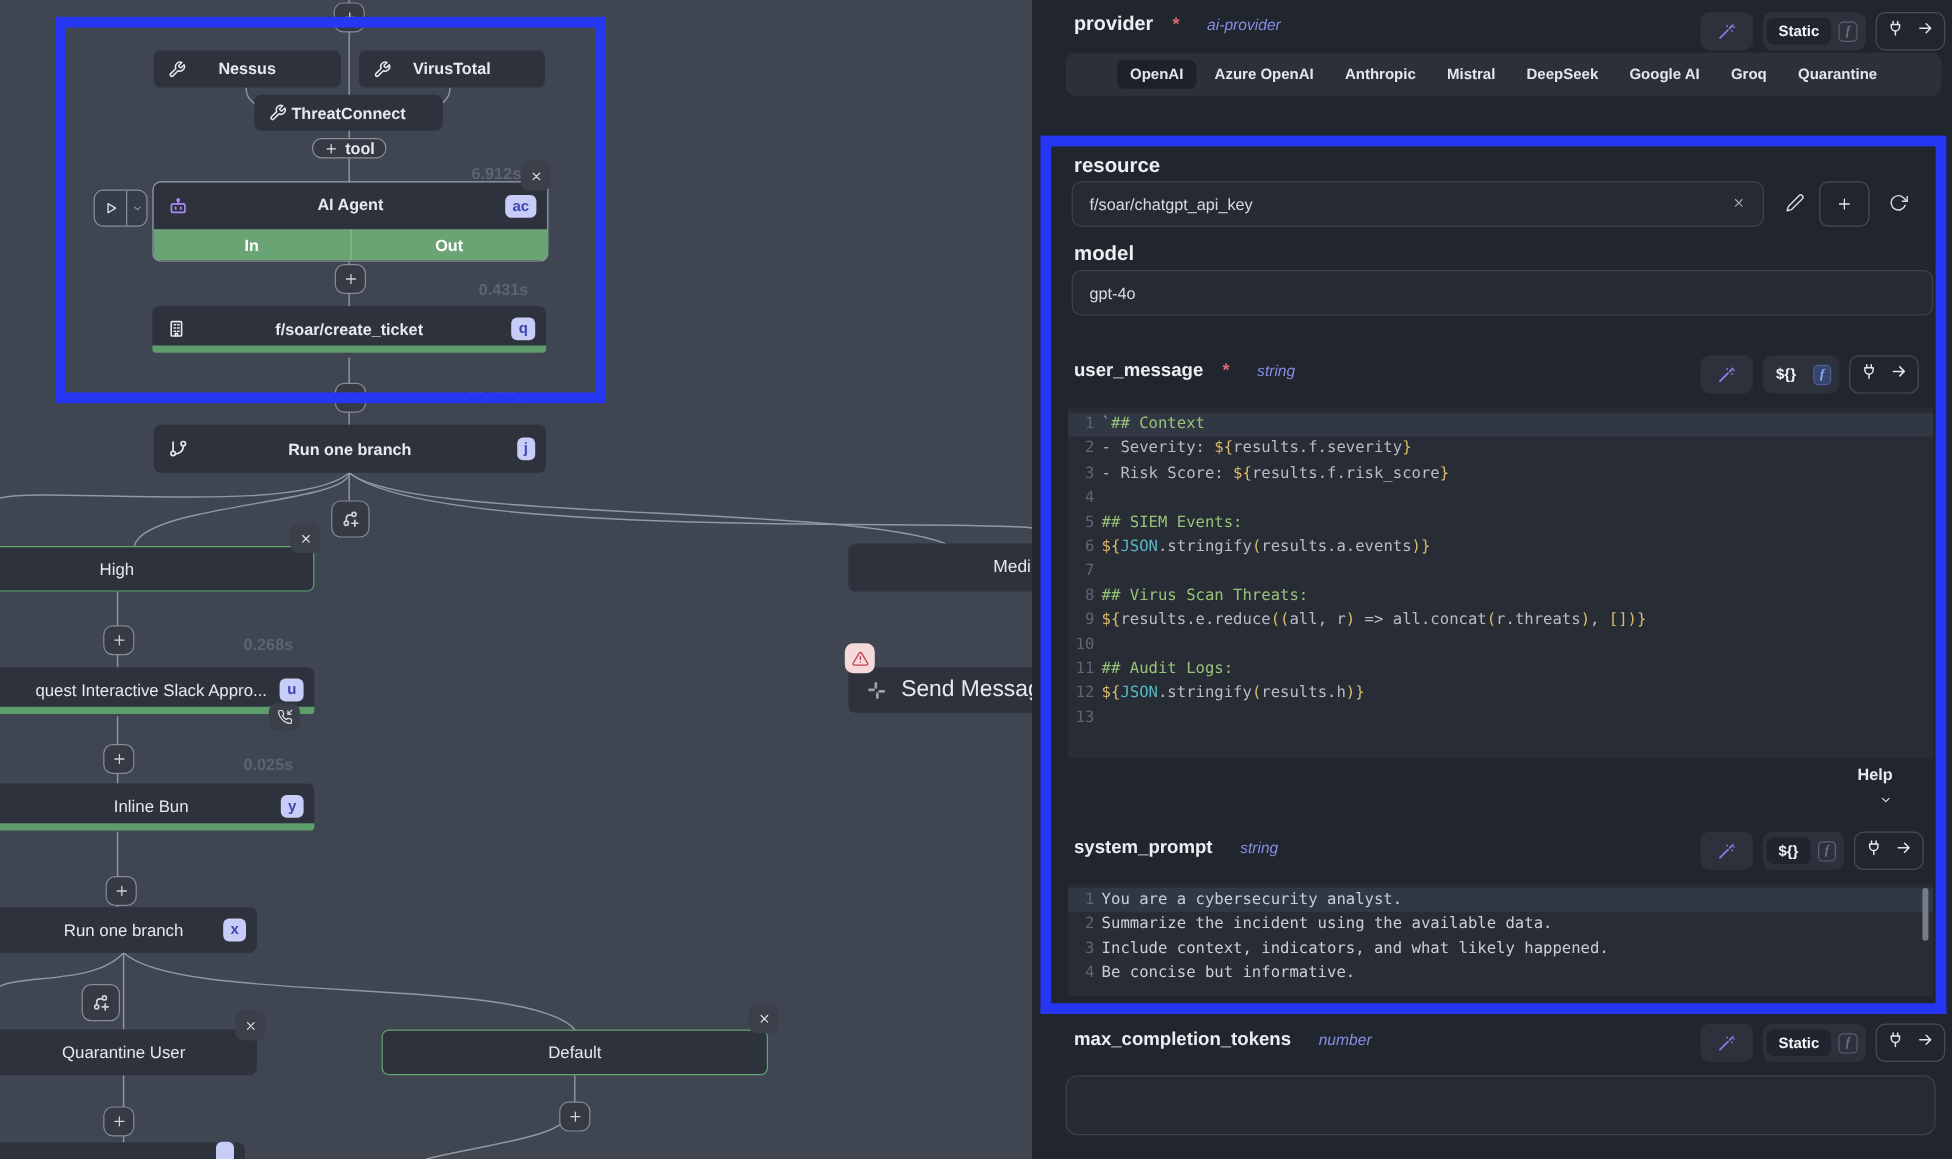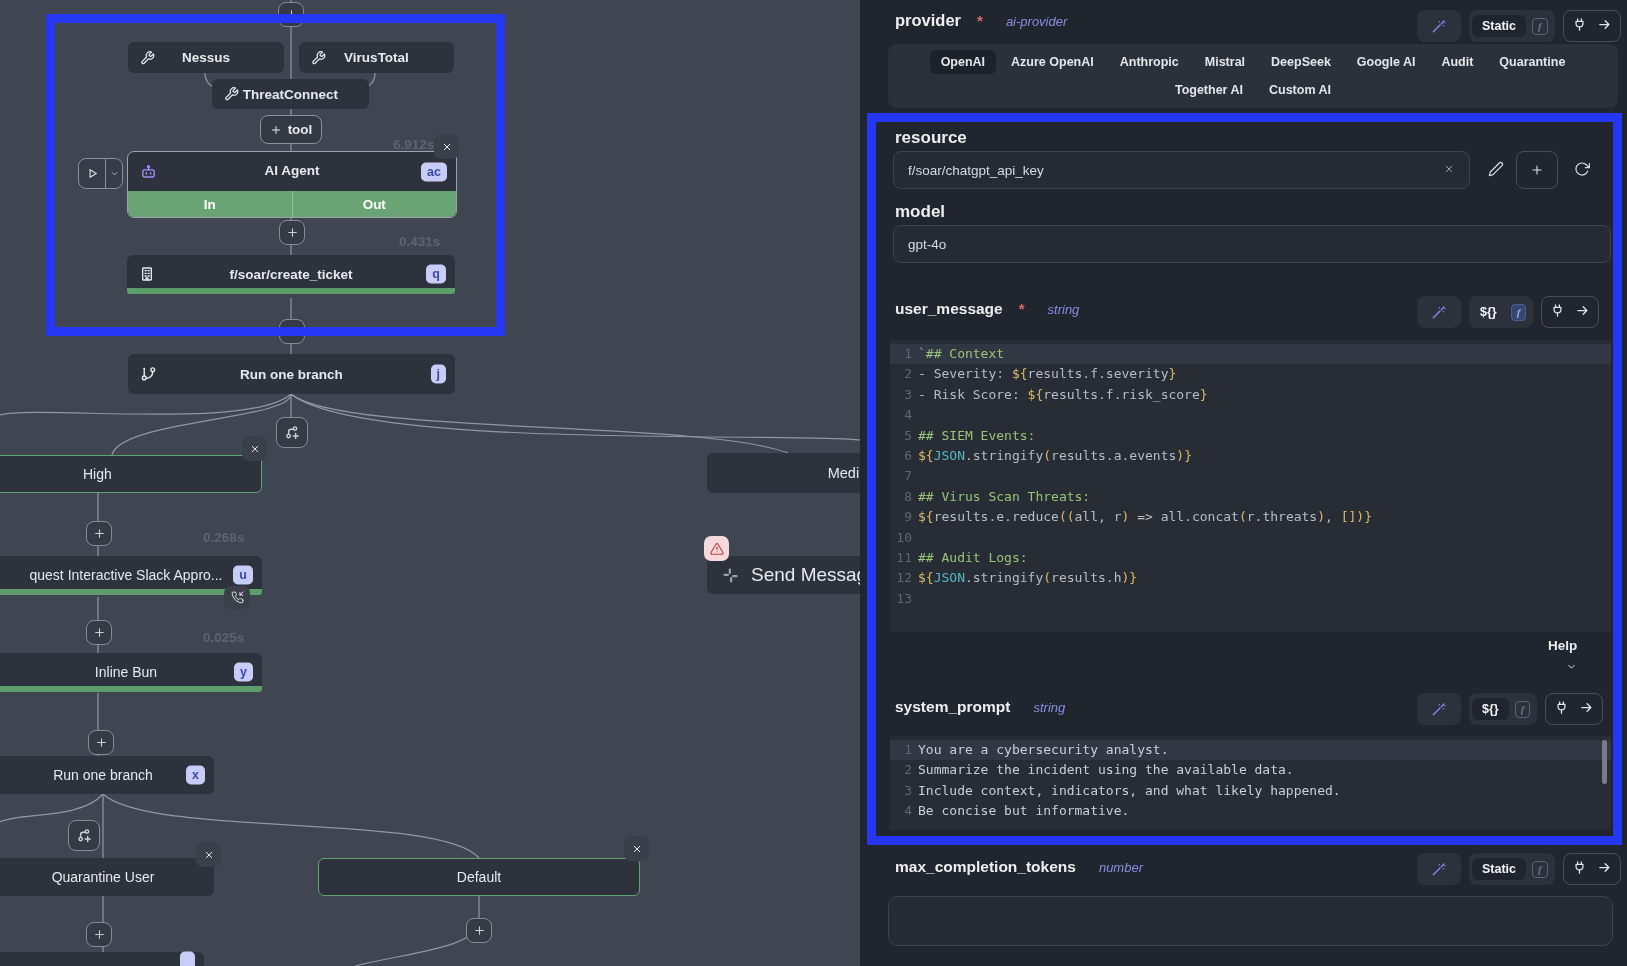--- a/index.html
+++ b/index.html
@@ -207,21 +207,21 @@
       <span class="lbl">VirusTotal</span>
     </div>
     <div class="node" style="left:212px; top:79px; width:157px; height:30px; z-index:3;">
       <span class="nicon">
           <svg class="ic" width="15" height="15" viewBox="0 0 24 24">
             <use href="#i-wrench"></use>
           </svg>
         </span>
       <span class="lbl">ThreatConnect</span>
     </div>
-    <div class="node" style="left:260px; top:115px; width:62px; height:29px; background:#343944; border:1.3px solid #8a9099; border-radius:8px; font-weight:600;">
+    <div class="node" style="left:260px; top:115px; width:62px; height:17px; background:#343944; border:1.3px solid #8a9099; border-radius:8px; font-weight:600;">
       <span style="display:flex; margin-right:6px;">
           <svg class="ic" width="12" height="12" viewBox="0 0 24 24">
             <use href="#i-plus"></use>
           </svg>
         </span>
       <span class="lbl">tool</span>
     </div>
 
     <div class="timing" style="left:393px; top:137px;">6.912s</div>
     <div class="xbtn" style="left:434px; top:134px;">
@@ -422,26 +422,22 @@
     </div>
 
     <div class="tabs" style="left:28px; top:44px; width:730px;">
       <div class="tabrow" id="tabs-row1">
           <span class="tab selected">OpenAI</span>
           <span class="tab">Azure OpenAI</span>
           <span class="tab">Anthropic</span>
           <span class="tab">Mistral</span>
           <span class="tab">DeepSeek</span>
           <span class="tab">Google AI</span>
-          <span class="tab">Audit</span>
+          <span class="tab">Groq</span>
           <span class="tab">Quarantine</span>
-        </div>
-      <div class="tabrow" id="tabs-row2">
-          <span class="tab">Together AI</span>
-          <span class="tab">Custom AI</span>
         </div>
     </div>
 
     <div class="label" style="left:35px; top:128px;">resource</div>
     <div class="input" style="left:33px; top:151px; width:577px; height:38px;">
       <span>f/soar/chatgpt_api_key</span>
       <span class="clr"><svg class="ic" width="12" height="12" viewBox="0 0 24 24" style="stroke-width:1.8">
             <use href="#i-x"></use>
           </svg></span>
     </div>

